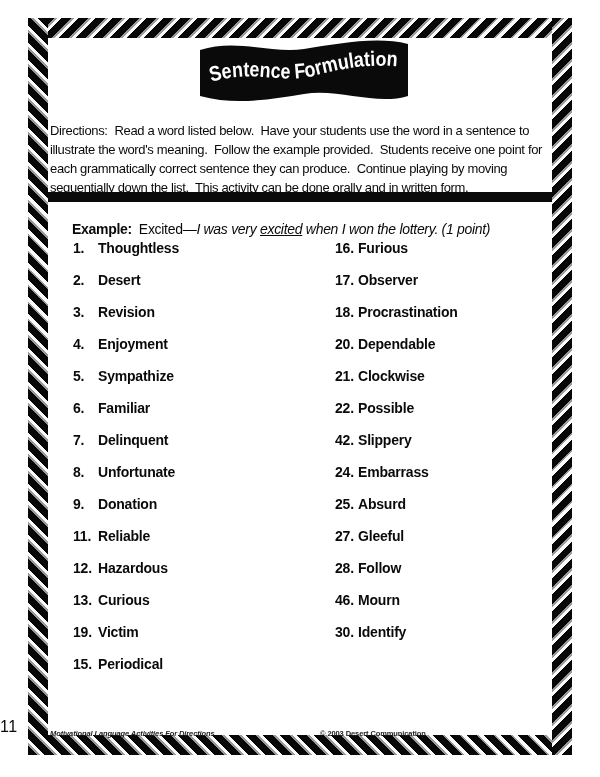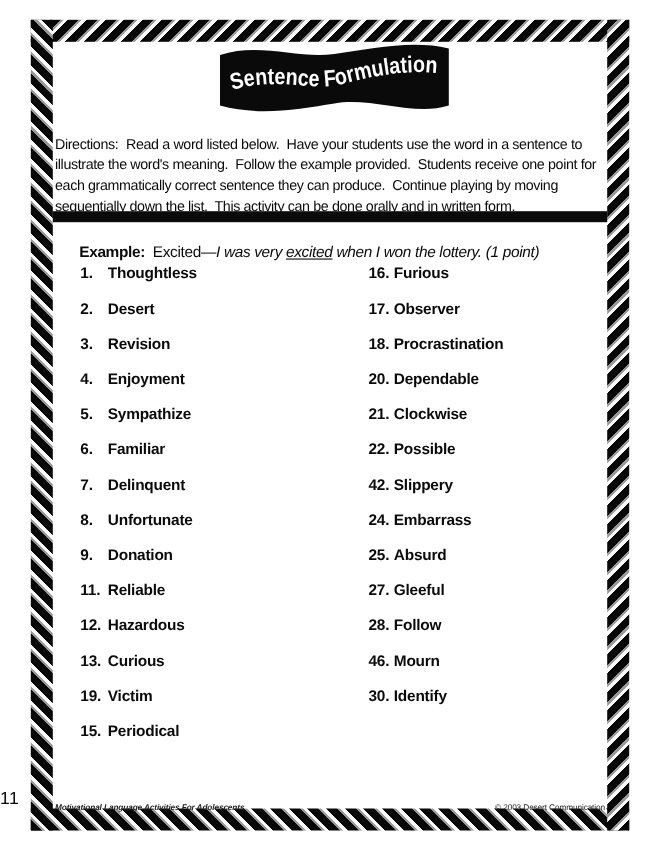--- a/index.html
+++ b/index.html
@@ -74,22 +74,22 @@
   .footer-left {
     position: absolute; left: 50px; top: 729px; width: 230px;
     font-size: 7.5px; font-style: italic; font-weight: bold; letter-spacing: -0.1px;
     color: #222;
   }
   .footer-page {
     position: absolute; left: 0; top: 718px; width: 496px; text-align: left;
     font-size: 16px; letter-spacing: 0.5px; color: #0a0a0a;
   }
   .footer-right {
-    position: absolute; left: 320px; top: 729px; width: 230px; text-align: right;
-    font-size: 7.5px; font-weight: normal; letter-spacing: -0.1px;
+    position: absolute; left: 320px; top: 729px; width: 230px; text-align: left;
+    font-size: 7.5px; font-weight: bold; letter-spacing: -0.1px;
     color: #222;
   }
 </style>
 </head>
 <body>
 
 <div class="page">
 
   <div class="b-top"></div>
   <div class="b-bottom"></div>
@@ -222,17 +222,17 @@
       <div class="word-row">
         <span class="num">46.</span>
         <span class="word">Mourn</span>
       </div>
       <div class="word-row">
         <span class="num">30.</span>
         <span class="word">Identify</span>
       </div>
     </div>
 
-  <div class="footer-left">Motivational Language Activities For Adolescents</div>
+  <div class="footer-left">Motivational Language Activities For Directions</div>
   <div class="footer-page">11</div>
   <div class="footer-right">© 2003 Desert Communication</div>
 
 </div>
 
 </body></html>

